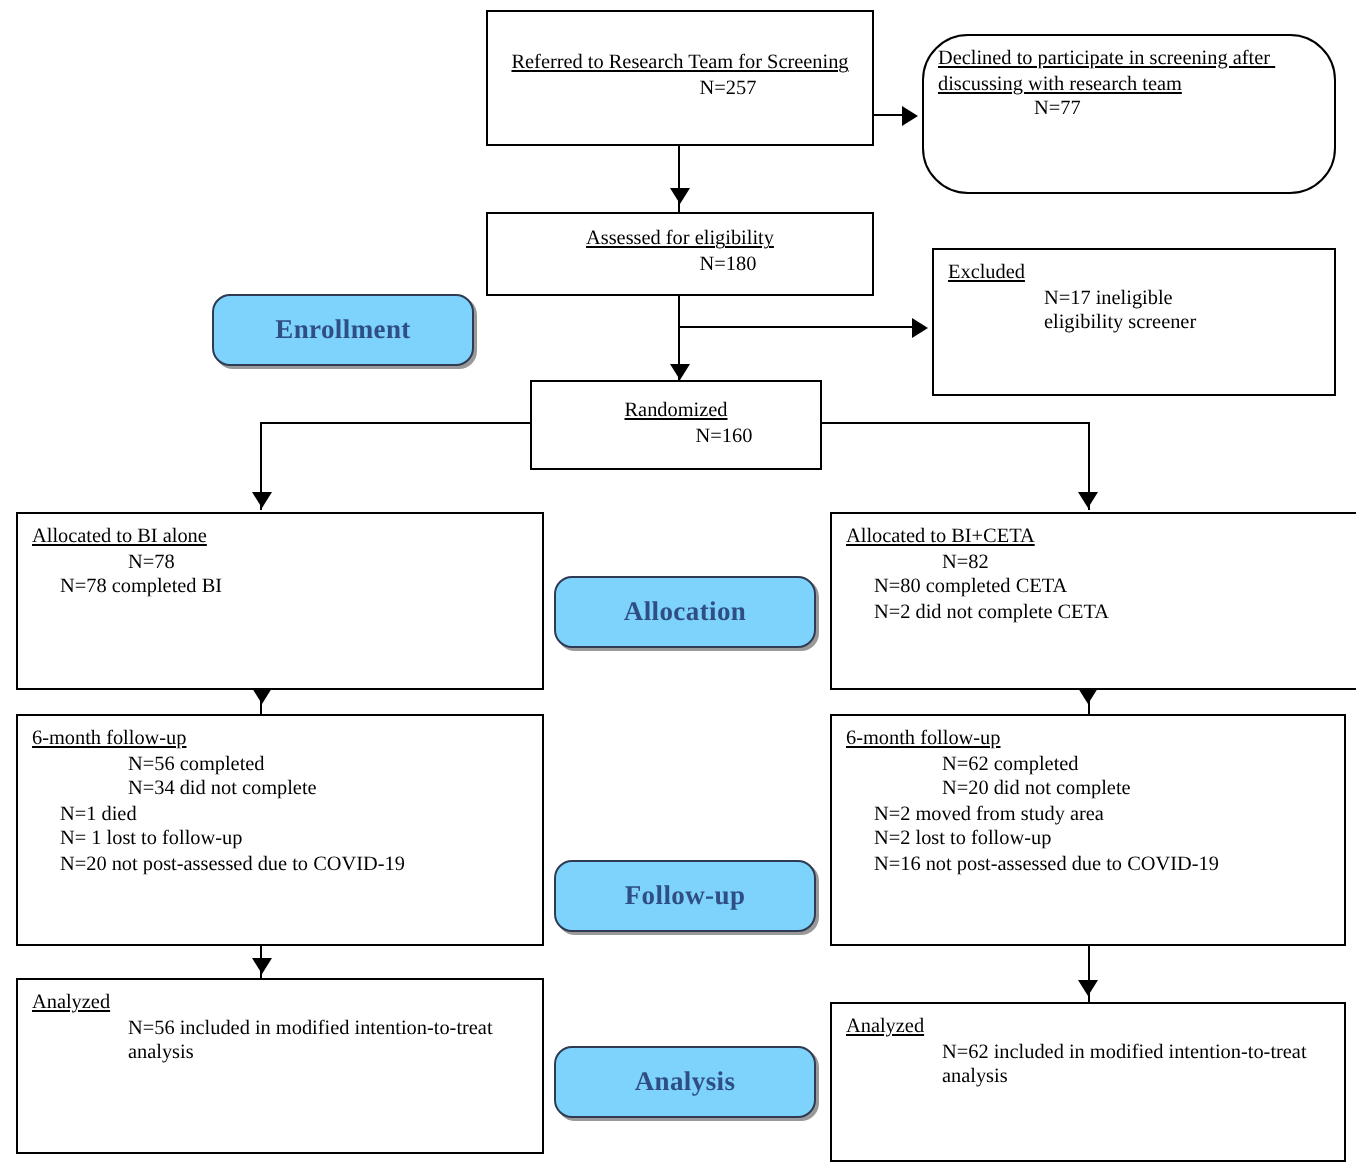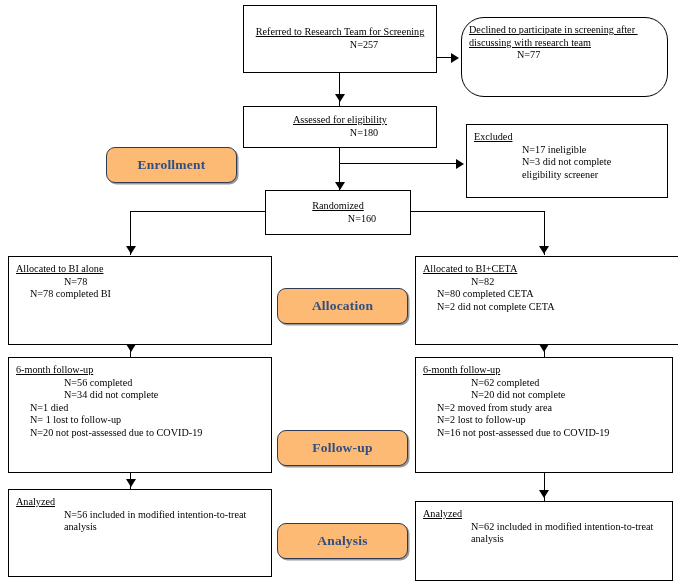--- a/index.html
+++ b/index.html
@@ -37,21 +37,21 @@
     text-decoration: underline;
     white-space: pre-wrap;
   }
   .ln { white-space: pre; padding-left: 48px; }
   .ind1 { padding-left: 14px; }
   .stage {
     position: absolute;
     box-sizing: border-box;
     border: 1.4px solid #2f3b52;
     border-radius: 9px;
-    background: #fdba74;
+    background: #7dd3fc;
     color: #2f4f84;
     font-weight: bold;
     font-size: 13.5px;
     display: flex;
     align-items: center;
     justify-content: center;
     letter-spacing: 0.2px;
     box-shadow: 1.5px 1.5px 0 rgba(70,70,70,0.55);
   }
   .vline {
@@ -130,21 +130,20 @@
   </div>
 
   <div class="box center" style="left:243px; top:106px; width:194px; height:42px;">
     <div class="ttl">Assessed for eligibility</div>
     <div class="ln">N=180</div>
   </div>
 
   <div class="box" style="left:466px; top:124px; width:202px; height:74px;font-family:Liberation Serif, serif;">
     <div class="ttl">Excluded</div>
     <div class="ln">N=17 ineligible</div>
-    <div class="ln">N=3 did not complete</div>
     <div class="ln">eligibility screener</div>
   </div>
 
   <div class="box center" style="left:265px; top:190px; width:146px; height:45px;">
     <div class="ttl">Randomized</div>
     <div class="ln">N=160</div>
   </div>
 
   <div class="box" style="left:8px; top:256px; width:264px; height:89px;">
     <div class="ttl">Allocated to BI alone</div>

